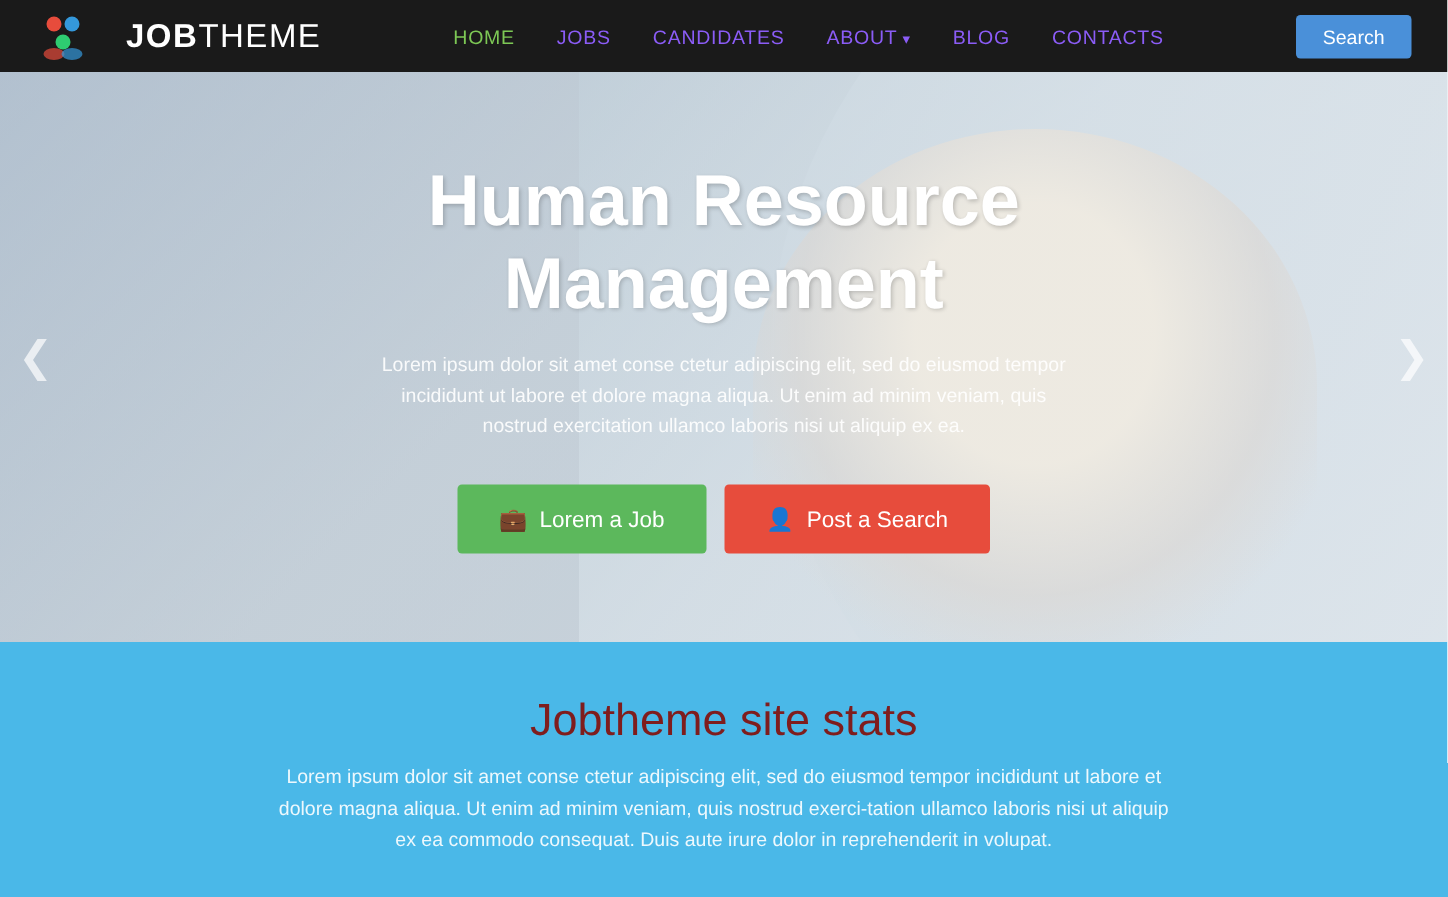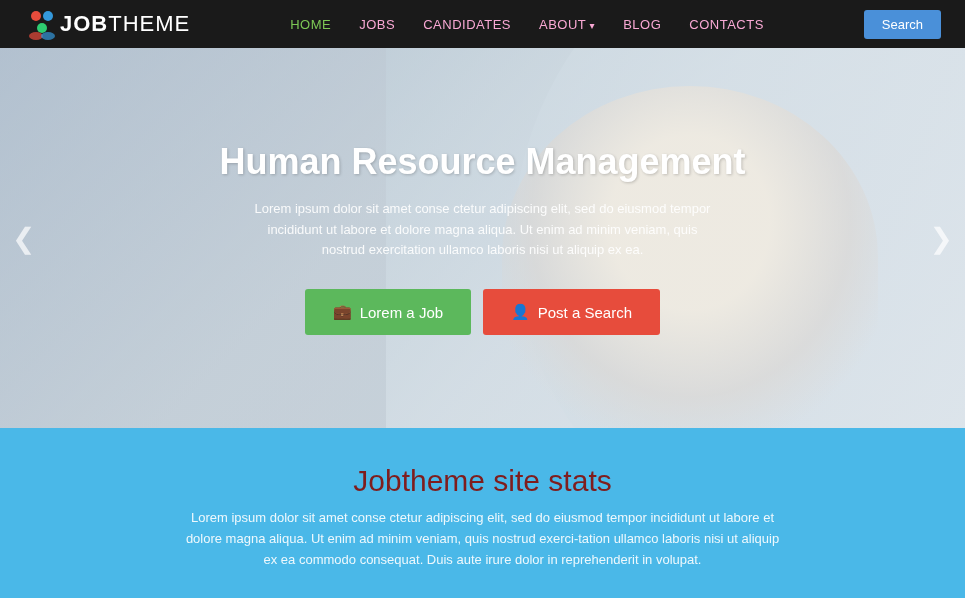--- a/index.html
+++ b/index.html
@@ -10,40 +10,40 @@
       background: #1a1a1a;
       height: 48px;
       display: flex;
       align-items: center;
       padding: 0 24px;
       justify-content: space-between;
     }
     .logo {
       display: flex;
       align-items: center;
-      gap: 0;
+      gap: 24px;
     }
     .logo-icon {
       width: 36px;
       height: 36px;
     }
     .logo-text {
       font-size: 22px;
       color: white;
       letter-spacing: 1px;
     }
     .logo-text span.job { font-weight: bold; color: white; }
     .logo-text span.theme { font-weight: normal; color: white; }
     nav {
       display: flex;
       align-items: flex-start;
       gap: 28px;
     }
     nav a {
-      color: #f9a8d4;
+      color: #8b5cf6;
       text-decoration: none;
       font-size: 13px;
       letter-spacing: 0.5px;
       text-transform: uppercase;
     }
     nav a.active { color: #7dc855; }
     nav a.has-dropdown::after { content: ' ▾'; font-size: 10px; }
     .login-btn {
       background: #4a90d9;
       color: white;
@@ -66,21 +66,21 @@
       overflow: hidden;
     }
     .hero-content {
       position: relative;
       z-index: 2;
       text-align: center;
       color: white;
       max-width: 580px;
     }
     .hero-title {
-      font-size: 36px;
+      font-size: 48px;
       font-weight: bold;
       margin-bottom: 16px;
       text-shadow: 1px 1px 3px rgba(0,0,0,0.2);
     }
     .hero-subtitle {
       font-size: 13px;
       color: rgba(255,255,255,0.9);
       line-height: 1.6;
       margin-bottom: 28px;
       max-width: 460px;

